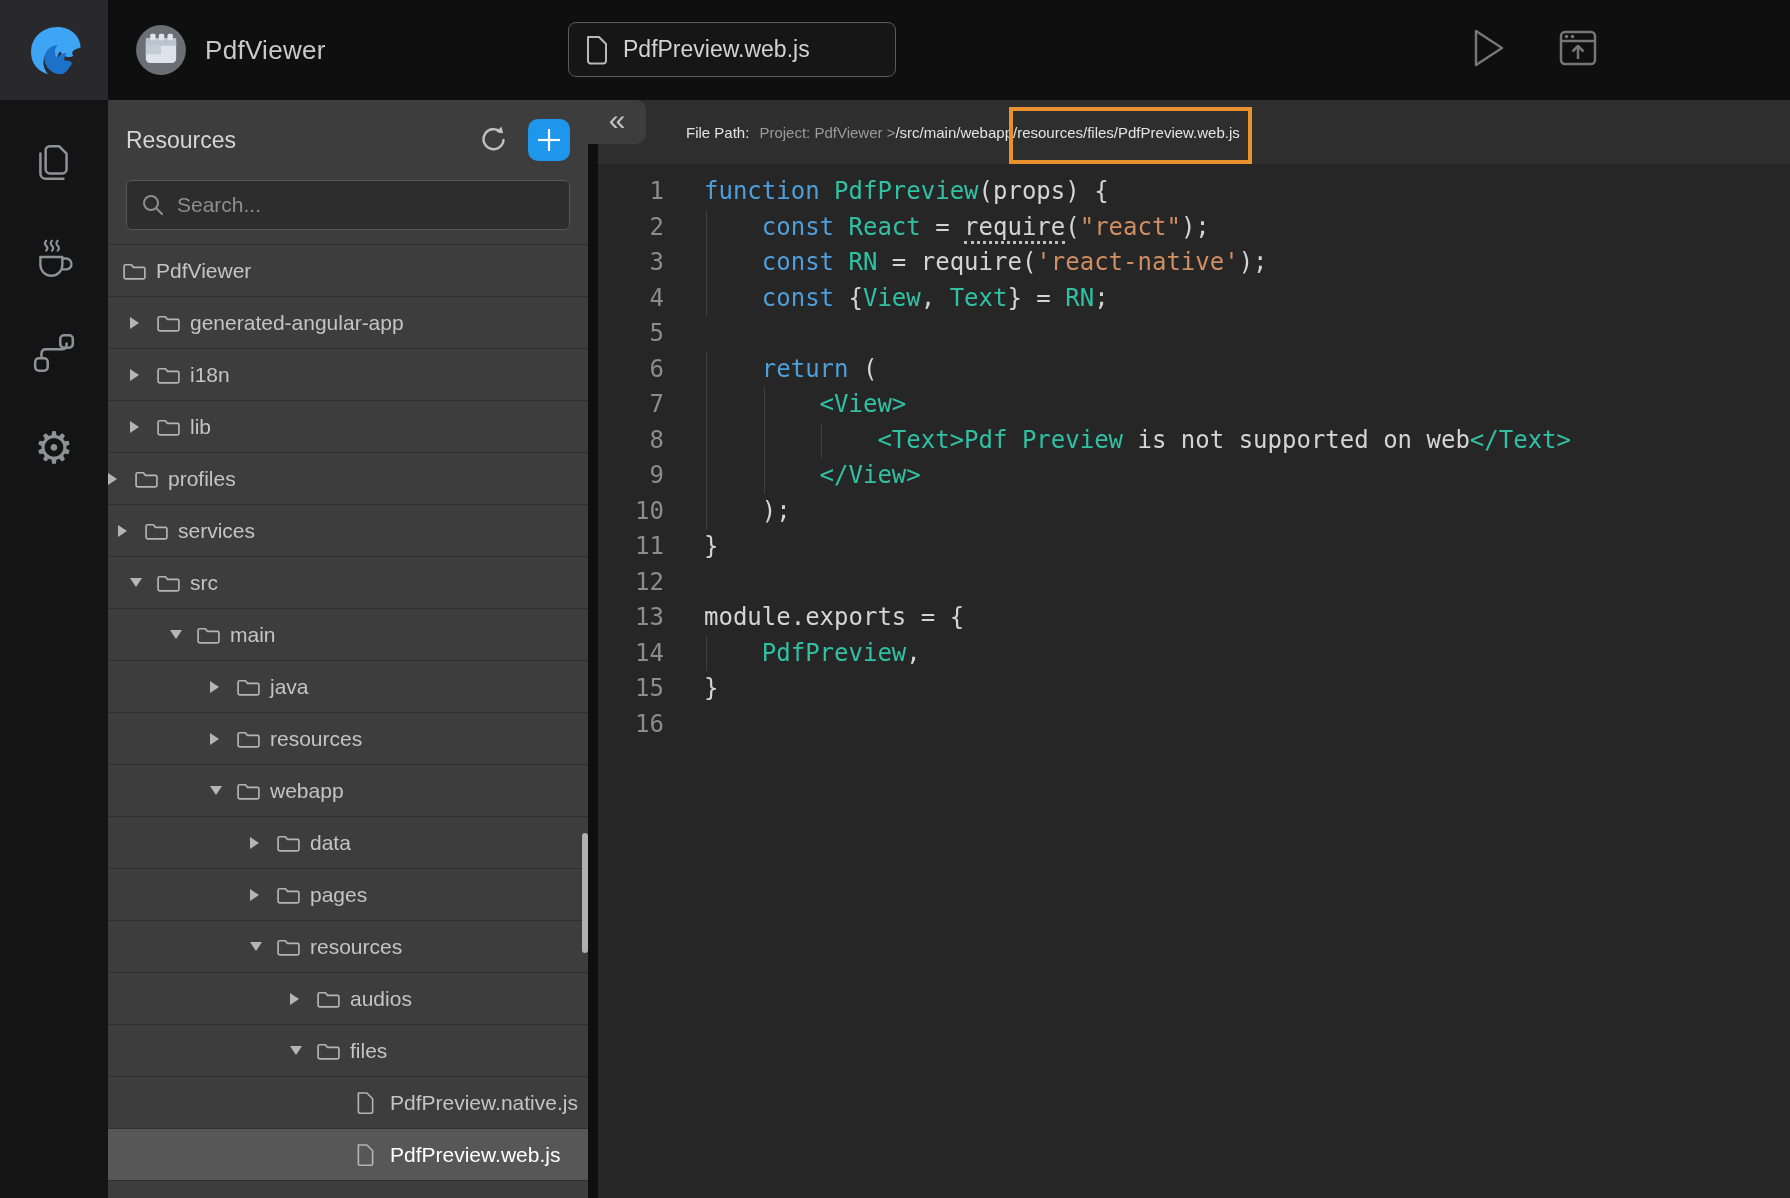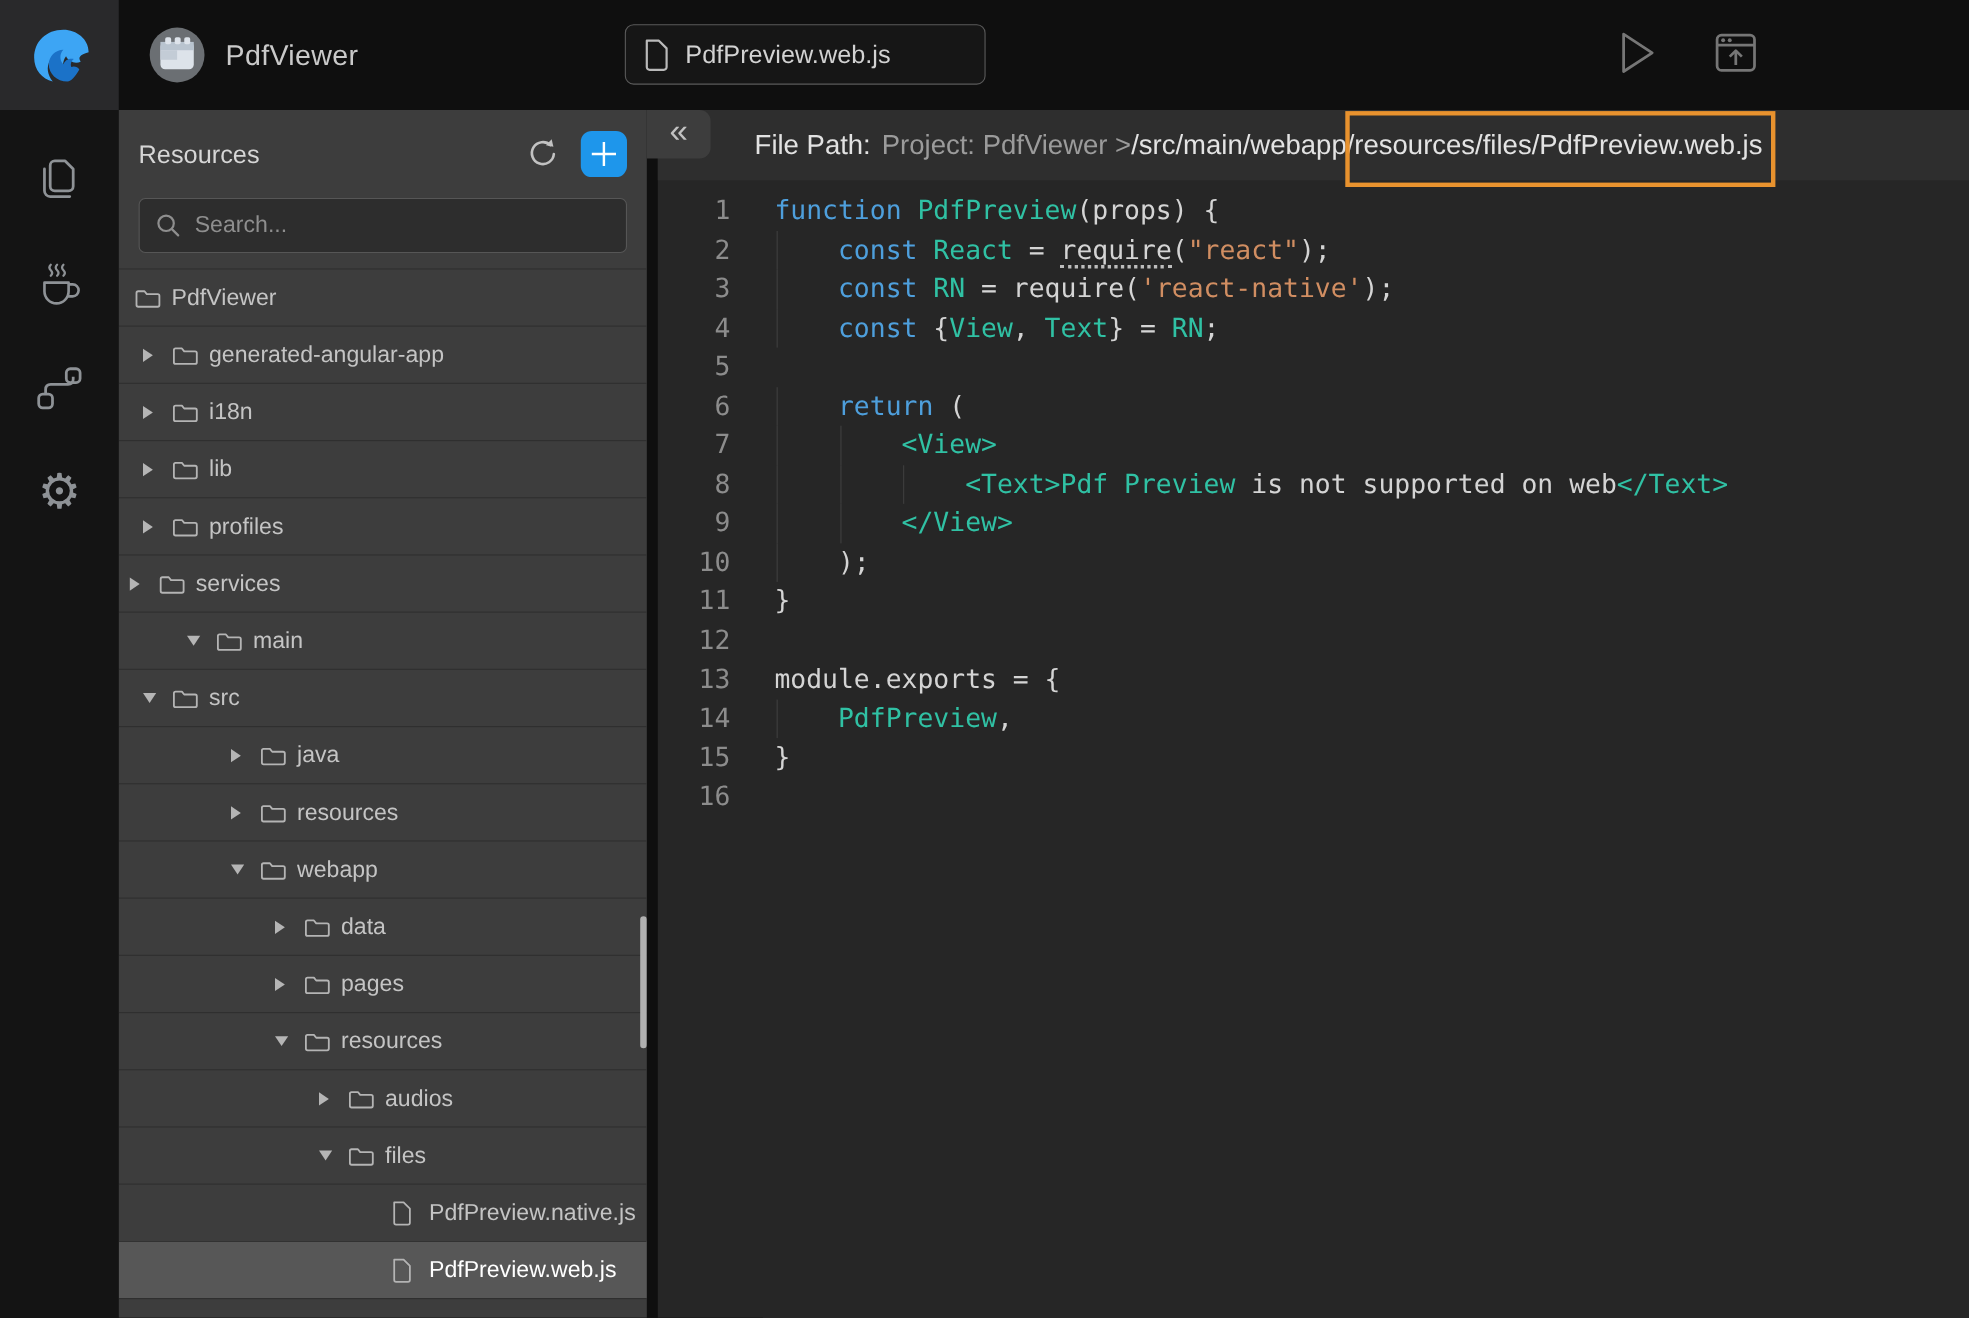--- a/index.html
+++ b/index.html
@@ -59,21 +59,21 @@
 
   .divider { width:10px; background:#0f0f0f; }
 
   
   .editor-col { flex:1; background:#262626; position:relative; }
   .collapse-tab { position:absolute; left:-10px; top:0; width:58px; height:44px; background:#3d3d3d;
                   border-radius:0 10px 10px 0; display:flex; align-items:center; justify-content:center;
                   cursor:pointer; z-index:5; }
   .collapse-tab span { font-size:30px; color:#c2c2c2; line-height:1; padding-bottom:4px; }
   .pathbar { height:64px; background:#2e2e2e; display:flex; align-items:center;
-             padding-left:88px; font-size:25px; white-space:nowrap; }
+             padding-left:88px; font-size:15px; white-space:nowrap; }
   .fp-label { color:#e2e2e2; }
   .fp-project { color:#9b9b9b; margin-left:10px; }
   .fp-prefix { color:#e3e3e3; margin-left:0; }
   .fp-hl { color:#e3e3e3; position:relative; }
   .fp-hl .hl-box { position:absolute; inset:-17px -12px -23px -8px;
                    border:4px solid var(--highlight,#E8922E); pointer-events:none; }
 
   .code { padding-top:10px; font-family:"DejaVu Sans Mono", monospace; font-size:24px; }
   .cline { position:relative; height:35.5px; line-height:35.5px; white-space:pre; padding-left:106px; }
   .ln { position:absolute; left:0; top:0; width:66px; text-align:right; color:#8c8c8c; }
@@ -227,63 +227,63 @@
           <span class="chev-slot">
             <i class="chev collapsed"></i>
           </span>
           <span class="ticon">
             <svg width="25" height="21" viewBox="0 0 24 20">
               <path d="M2 6 v10.5 a1.5 1.5 0 0 0 1.5 1.5 h17 a1.5 1.5 0 0 0 1.5-1.5 V8.5 A1.5 1.5 0 0 0 20.5 7 H11 L9 4.5 H3.5 A1.5 1.5 0 0 0 2 6 Z" fill="none" stroke="#b4b4b4" stroke-width="1.6" stroke-linejoin="round"></path>
             </svg>
           </span>
           <span class="tlabel">lib</span>
         </div>
+        <div class="trow" style="">
+          <span class="chev-slot">
+            <i class="chev collapsed"></i>
+          </span>
+          <span class="ticon">
+            <svg width="25" height="21" viewBox="0 0 24 20">
+              <path d="M2 6 v10.5 a1.5 1.5 0 0 0 1.5 1.5 h17 a1.5 1.5 0 0 0 1.5-1.5 V8.5 A1.5 1.5 0 0 0 20.5 7 H11 L9 4.5 H3.5 A1.5 1.5 0 0 0 2 6 Z" fill="none" stroke="#b4b4b4" stroke-width="1.6" stroke-linejoin="round"></path>
+            </svg>
+          </span>
+          <span class="tlabel">profiles</span>
+        </div>
+        <div class="trow" style="padding-left: 10px;">
+          <span class="chev-slot">
+            <i class="chev collapsed"></i>
+          </span>
+          <span class="ticon">
+            <svg width="25" height="21" viewBox="0 0 24 20">
+              <path d="M2 6 v10.5 a1.5 1.5 0 0 0 1.5 1.5 h17 a1.5 1.5 0 0 0 1.5-1.5 V8.5 A1.5 1.5 0 0 0 20.5 7 H11 L9 4.5 H3.5 A1.5 1.5 0 0 0 2 6 Z" fill="none" stroke="#b4b4b4" stroke-width="1.6" stroke-linejoin="round"></path>
+            </svg>
+          </span>
+          <span class="tlabel">services</span>
+        </div>
         <div class="trow" style="padding-left: 22px;">
           <span class="chev-slot">
-            <i class="chev collapsed"></i>
-          </span>
-          <span class="ticon">
-            <svg width="25" height="21" viewBox="0 0 24 20">
-              <path d="M2 6 v10.5 a1.5 1.5 0 0 0 1.5 1.5 h17 a1.5 1.5 0 0 0 1.5-1.5 V8.5 A1.5 1.5 0 0 0 20.5 7 H11 L9 4.5 H3.5 A1.5 1.5 0 0 0 2 6 Z" fill="none" stroke="#b4b4b4" stroke-width="1.6" stroke-linejoin="round"></path>
-            </svg>
-          </span>
-          <span class="tlabel">profiles</span>
-        </div>
-        <div class="trow" style="padding-left: 10px;">
-          <span class="chev-slot">
-            <i class="chev collapsed"></i>
-          </span>
-          <span class="ticon">
-            <svg width="25" height="21" viewBox="0 0 24 20">
-              <path d="M2 6 v10.5 a1.5 1.5 0 0 0 1.5 1.5 h17 a1.5 1.5 0 0 0 1.5-1.5 V8.5 A1.5 1.5 0 0 0 20.5 7 H11 L9 4.5 H3.5 A1.5 1.5 0 0 0 2 6 Z" fill="none" stroke="#b4b4b4" stroke-width="1.6" stroke-linejoin="round"></path>
-            </svg>
-          </span>
-          <span class="tlabel">services</span>
+            <i class="chev expanded"></i>
+          </span>
+          <span class="ticon">
+            <svg width="25" height="21" viewBox="0 0 24 20">
+              <path d="M2 6 v10.5 a1.5 1.5 0 0 0 1.5 1.5 h17 a1.5 1.5 0 0 0 1.5-1.5 V8.5 A1.5 1.5 0 0 0 20.5 7 H11 L9 4.5 H3.5 A1.5 1.5 0 0 0 2 6 Z" fill="none" stroke="#b4b4b4" stroke-width="1.6" stroke-linejoin="round"></path>
+            </svg>
+          </span>
+          <span class="tlabel">src</span>
         </div>
         <div class="trow" style="padding-left: 62px;">
           <span class="chev-slot">
             <i class="chev expanded"></i>
           </span>
           <span class="ticon">
             <svg width="25" height="21" viewBox="0 0 24 20">
               <path d="M2 6 v10.5 a1.5 1.5 0 0 0 1.5 1.5 h17 a1.5 1.5 0 0 0 1.5-1.5 V8.5 A1.5 1.5 0 0 0 20.5 7 H11 L9 4.5 H3.5 A1.5 1.5 0 0 0 2 6 Z" fill="none" stroke="#b4b4b4" stroke-width="1.6" stroke-linejoin="round"></path>
             </svg>
           </span>
           <span class="tlabel">main</span>
-        </div>
-        <div class="trow" style="padding-left: 22px;">
-          <span class="chev-slot">
-            <i class="chev expanded"></i>
-          </span>
-          <span class="ticon">
-            <svg width="25" height="21" viewBox="0 0 24 20">
-              <path d="M2 6 v10.5 a1.5 1.5 0 0 0 1.5 1.5 h17 a1.5 1.5 0 0 0 1.5-1.5 V8.5 A1.5 1.5 0 0 0 20.5 7 H11 L9 4.5 H3.5 A1.5 1.5 0 0 0 2 6 Z" fill="none" stroke="#b4b4b4" stroke-width="1.6" stroke-linejoin="round"></path>
-            </svg>
-          </span>
-          <span class="tlabel">src</span>
         </div>
         <div class="trow" style="padding-left: 102px;">
           <span class="chev-slot">
             <i class="chev collapsed"></i>
           </span>
           <span class="ticon">
             <svg width="25" height="21" viewBox="0 0 24 20">
               <path d="M2 6 v10.5 a1.5 1.5 0 0 0 1.5 1.5 h17 a1.5 1.5 0 0 0 1.5-1.5 V8.5 A1.5 1.5 0 0 0 20.5 7 H11 L9 4.5 H3.5 A1.5 1.5 0 0 0 2 6 Z" fill="none" stroke="#b4b4b4" stroke-width="1.6" stroke-linejoin="round"></path>
             </svg>
           </span>

